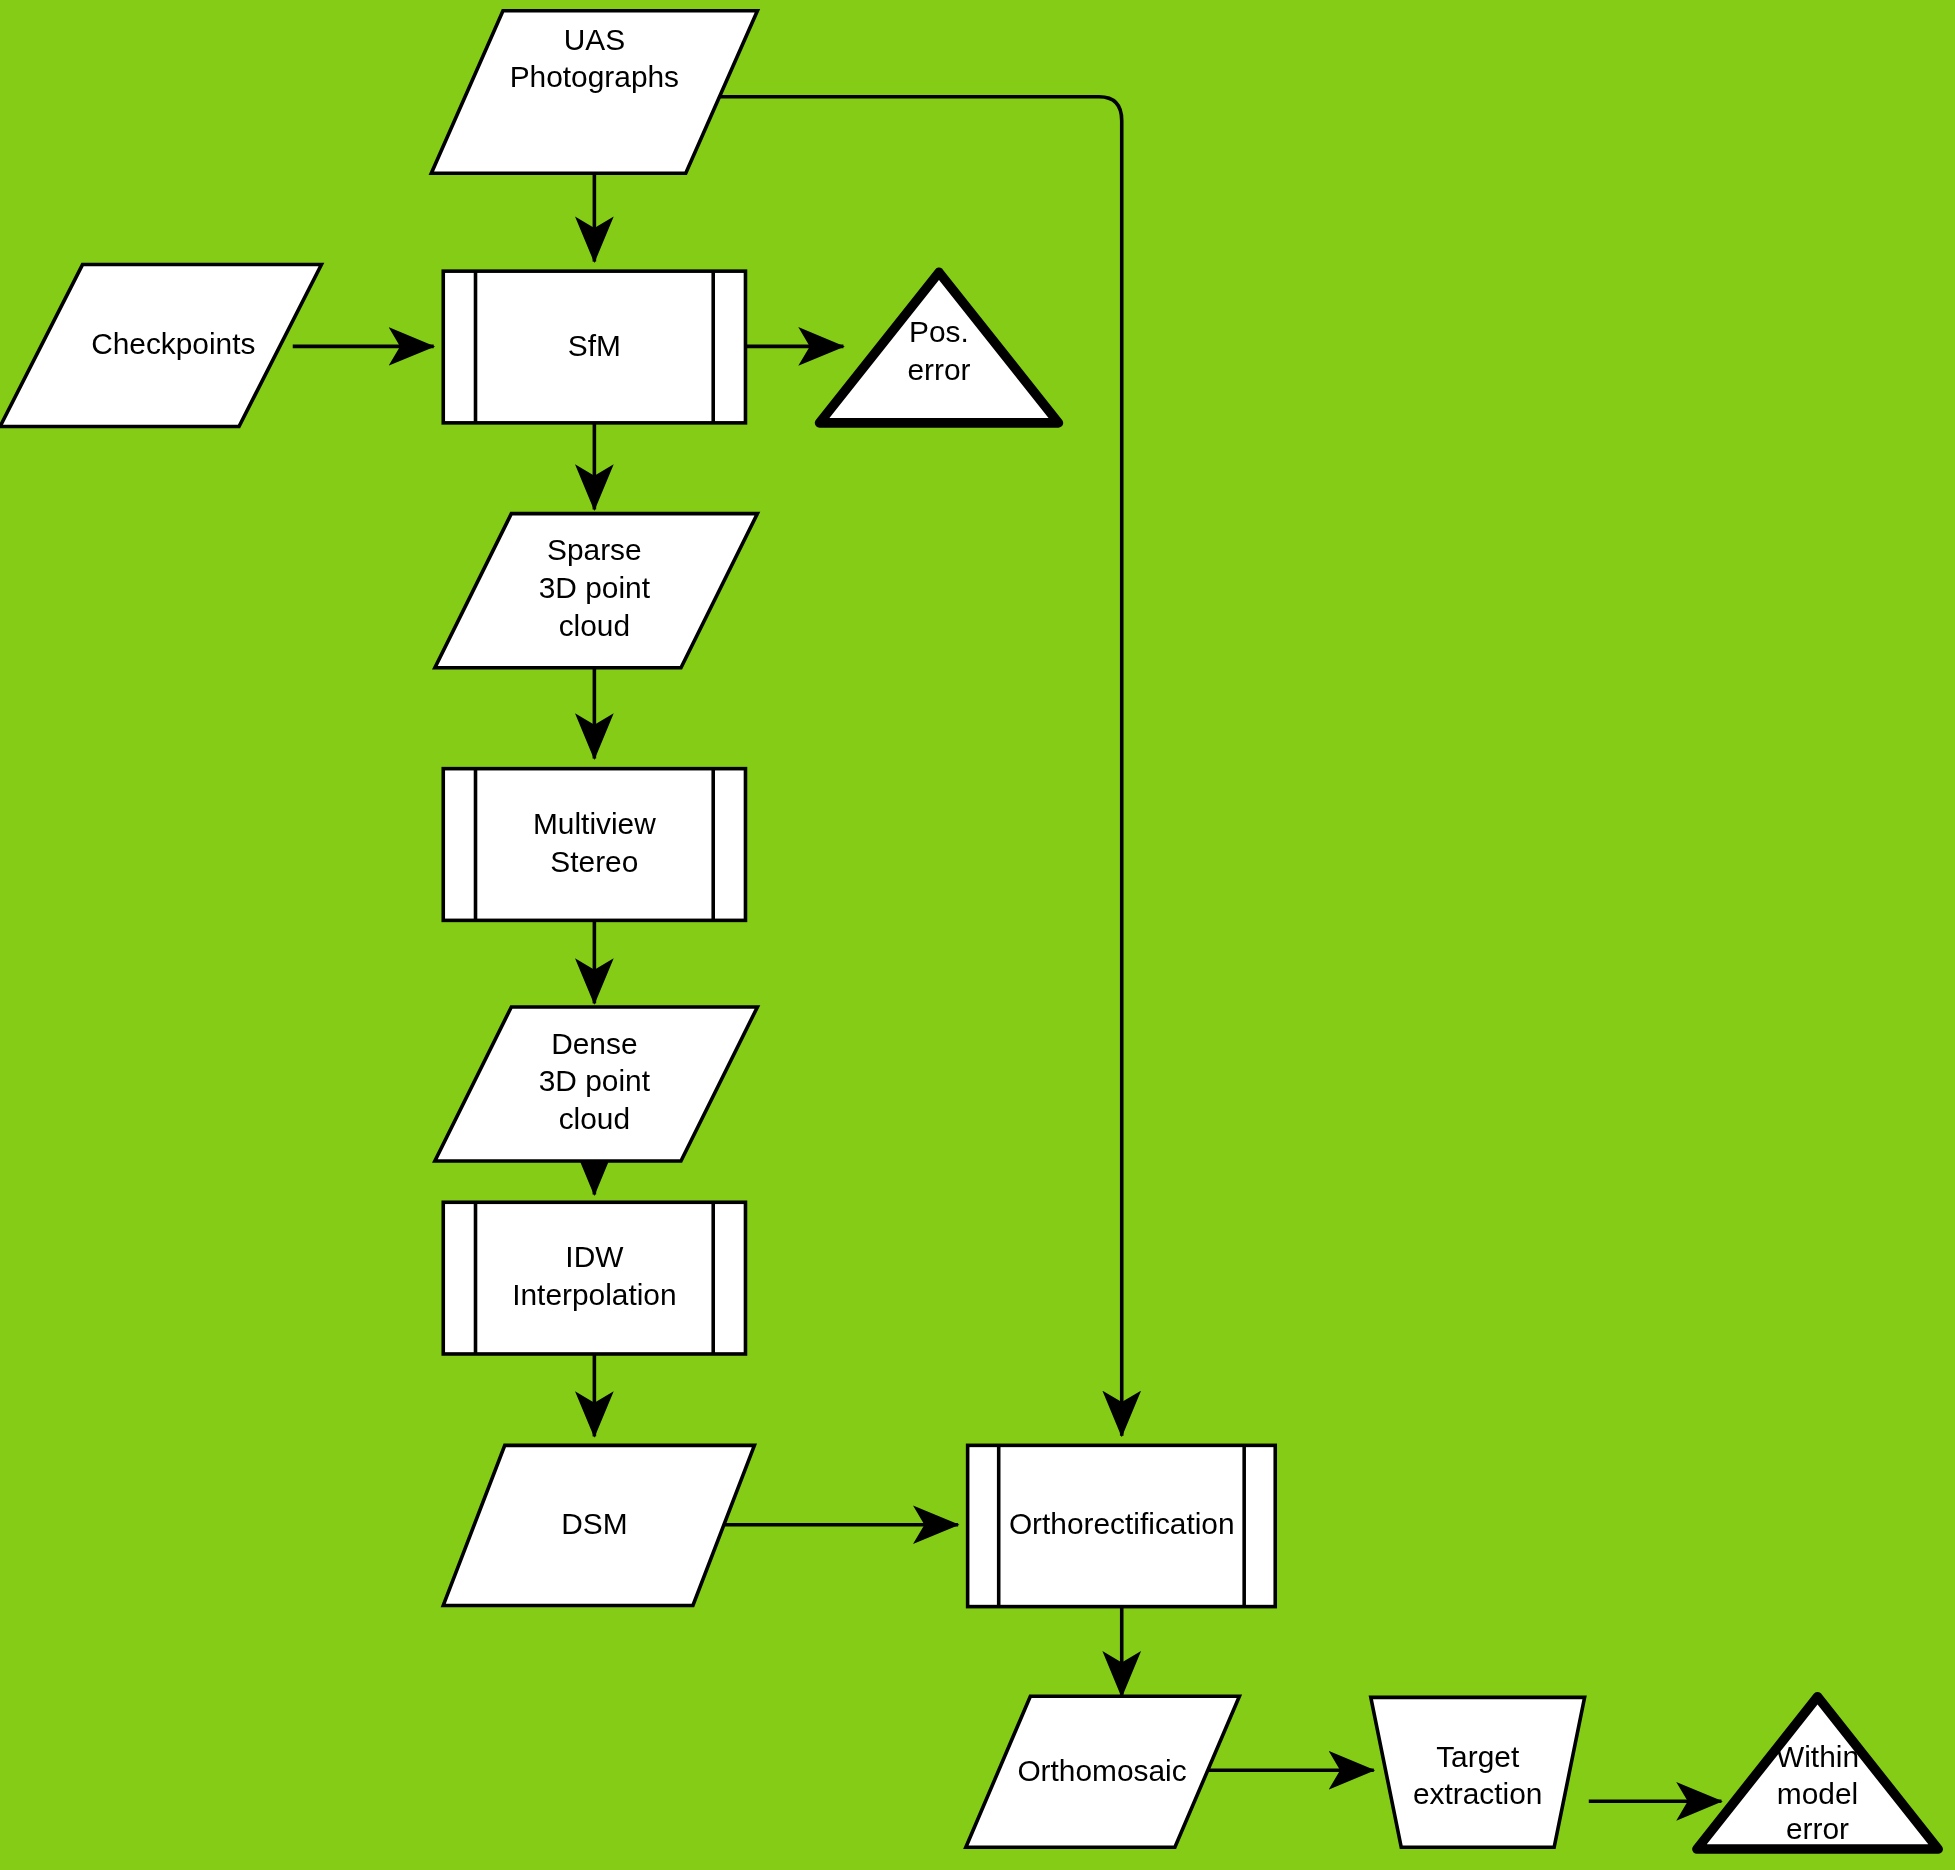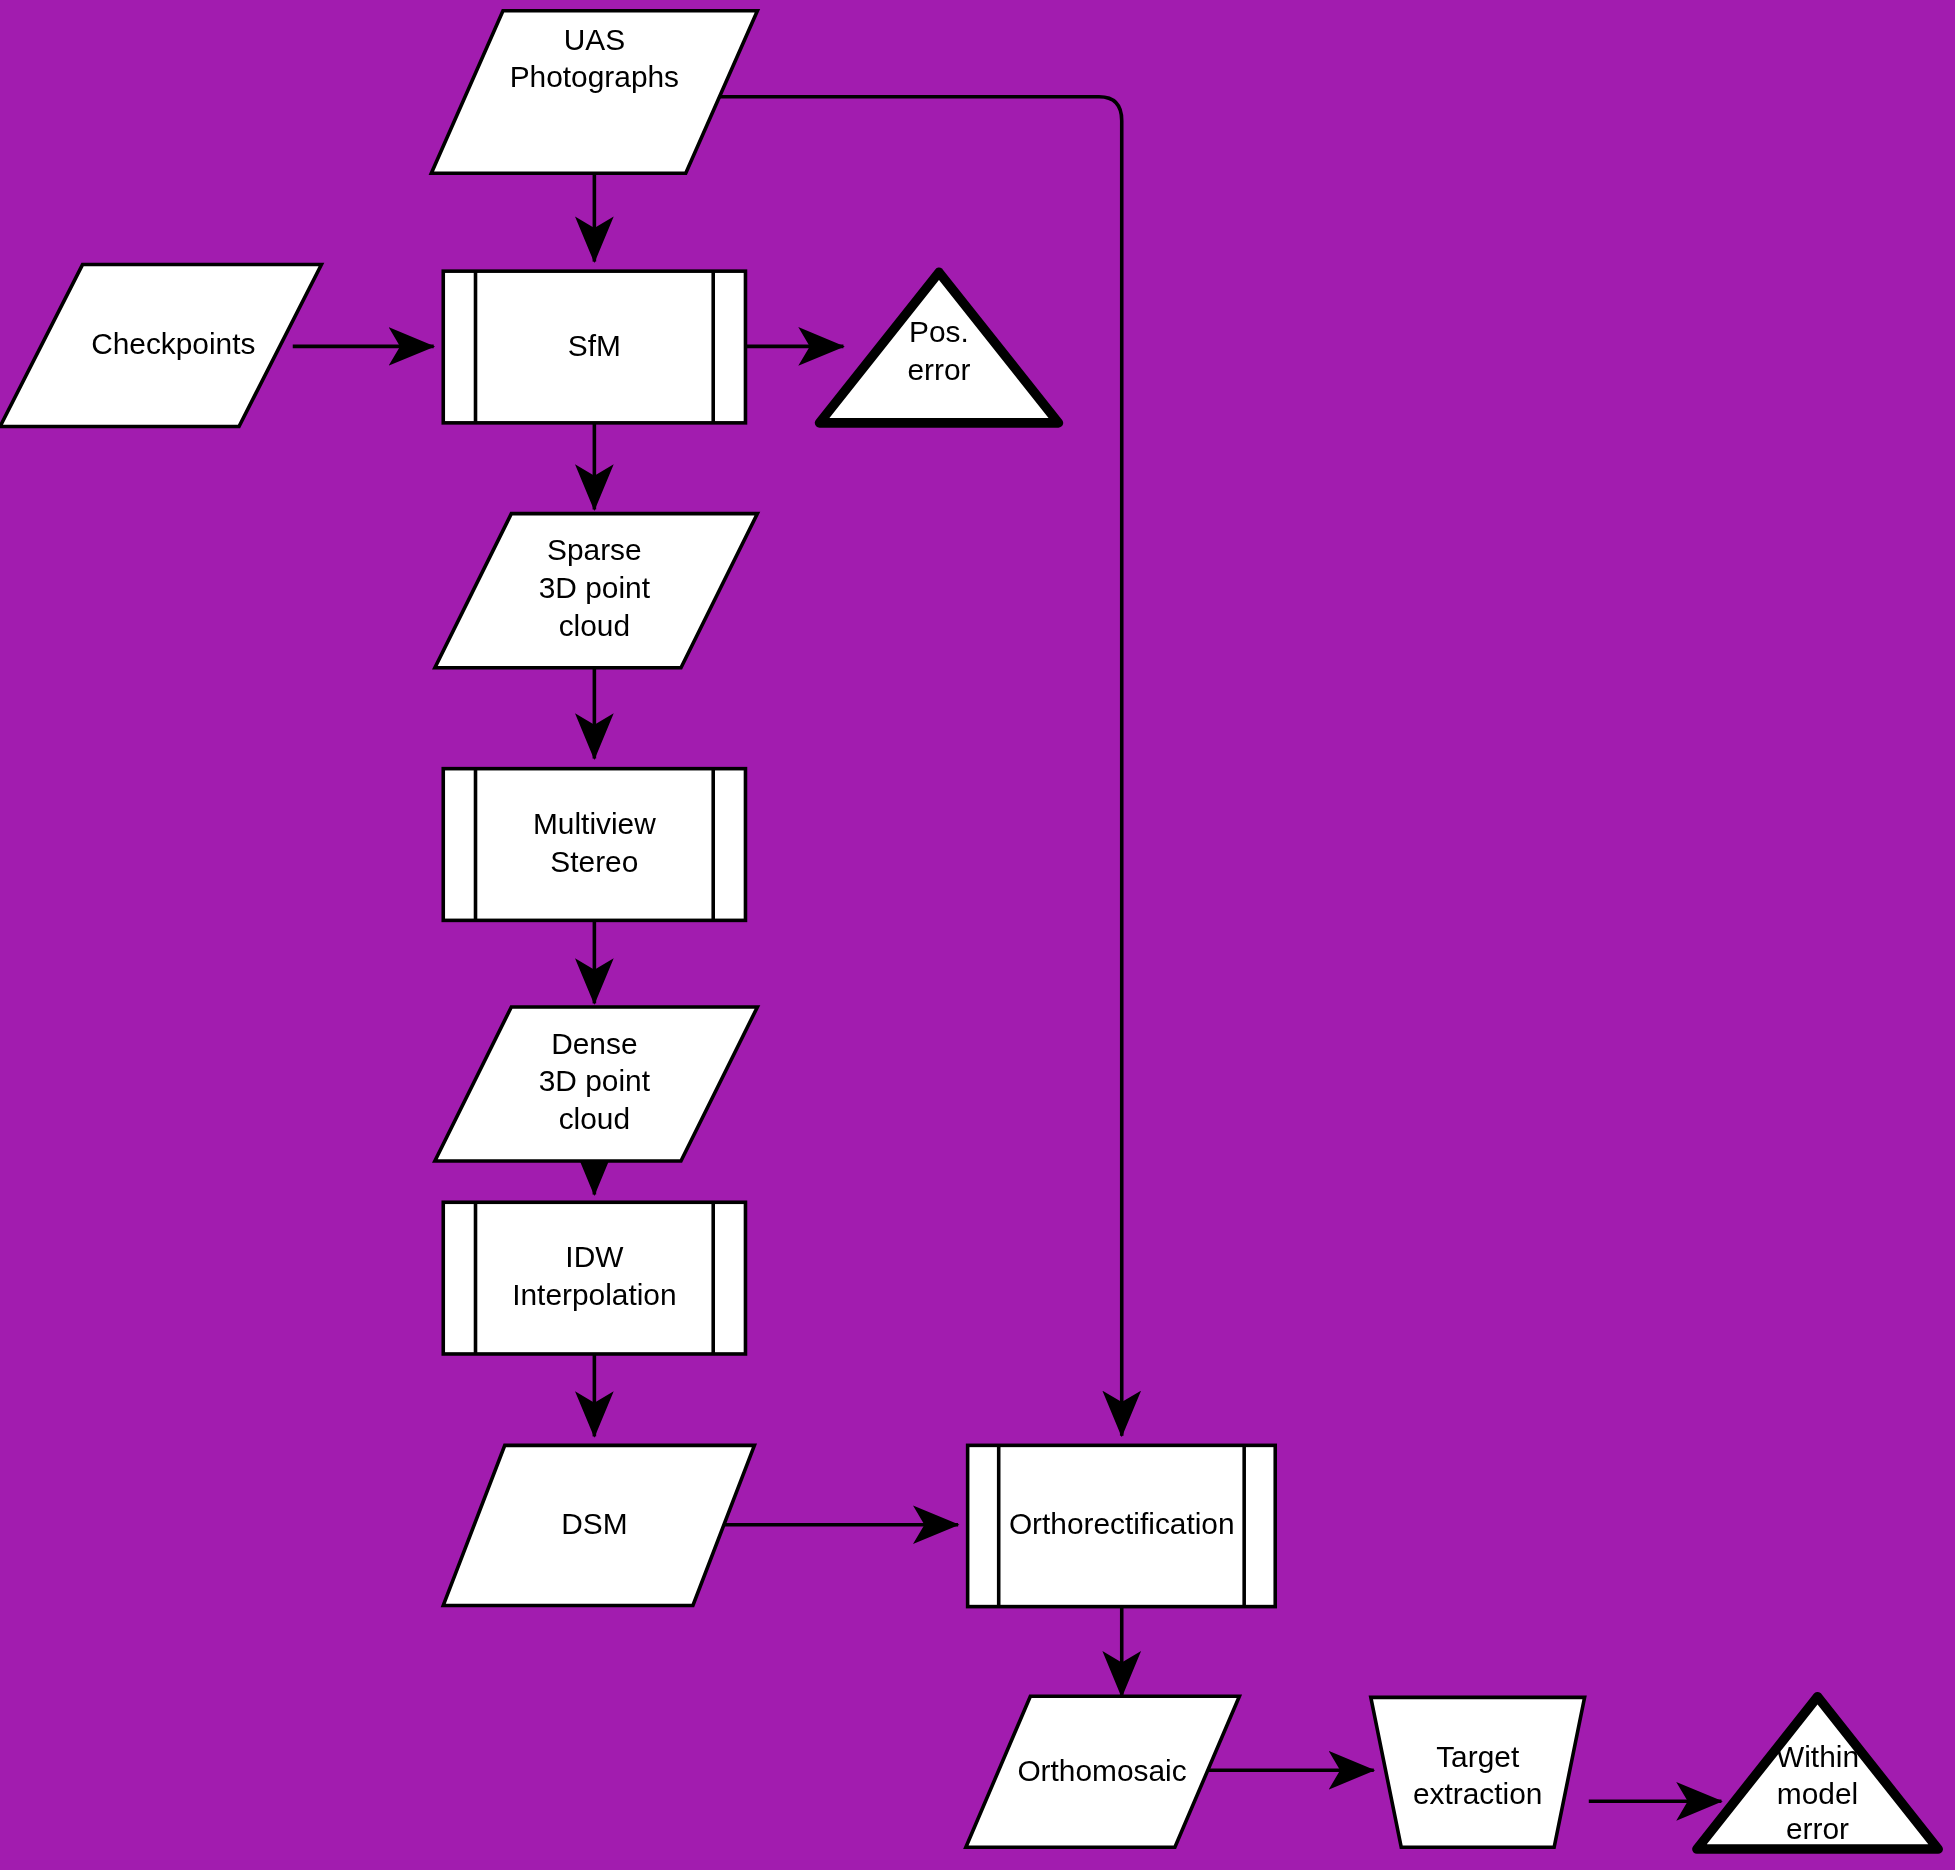--- a/index.html
+++ b/index.html
@@ -7,21 +7,21 @@
     padding: 0;
     background: #ffffff;
   }
   body {
     font-family: "Liberation Sans", sans-serif;
   }
   #diagram-root {
     position: relative;
     width: 1955px;
     height: 1870px;
-    background: #a21caf;
+    background: #84cc16;
     overflow: hidden;
   }
   svg.flow {
     display: block;
     width: 1955px;
     height: 1870px;
   }
   .shape-outline {
     fill: #ffffff;
     stroke: #000000;

